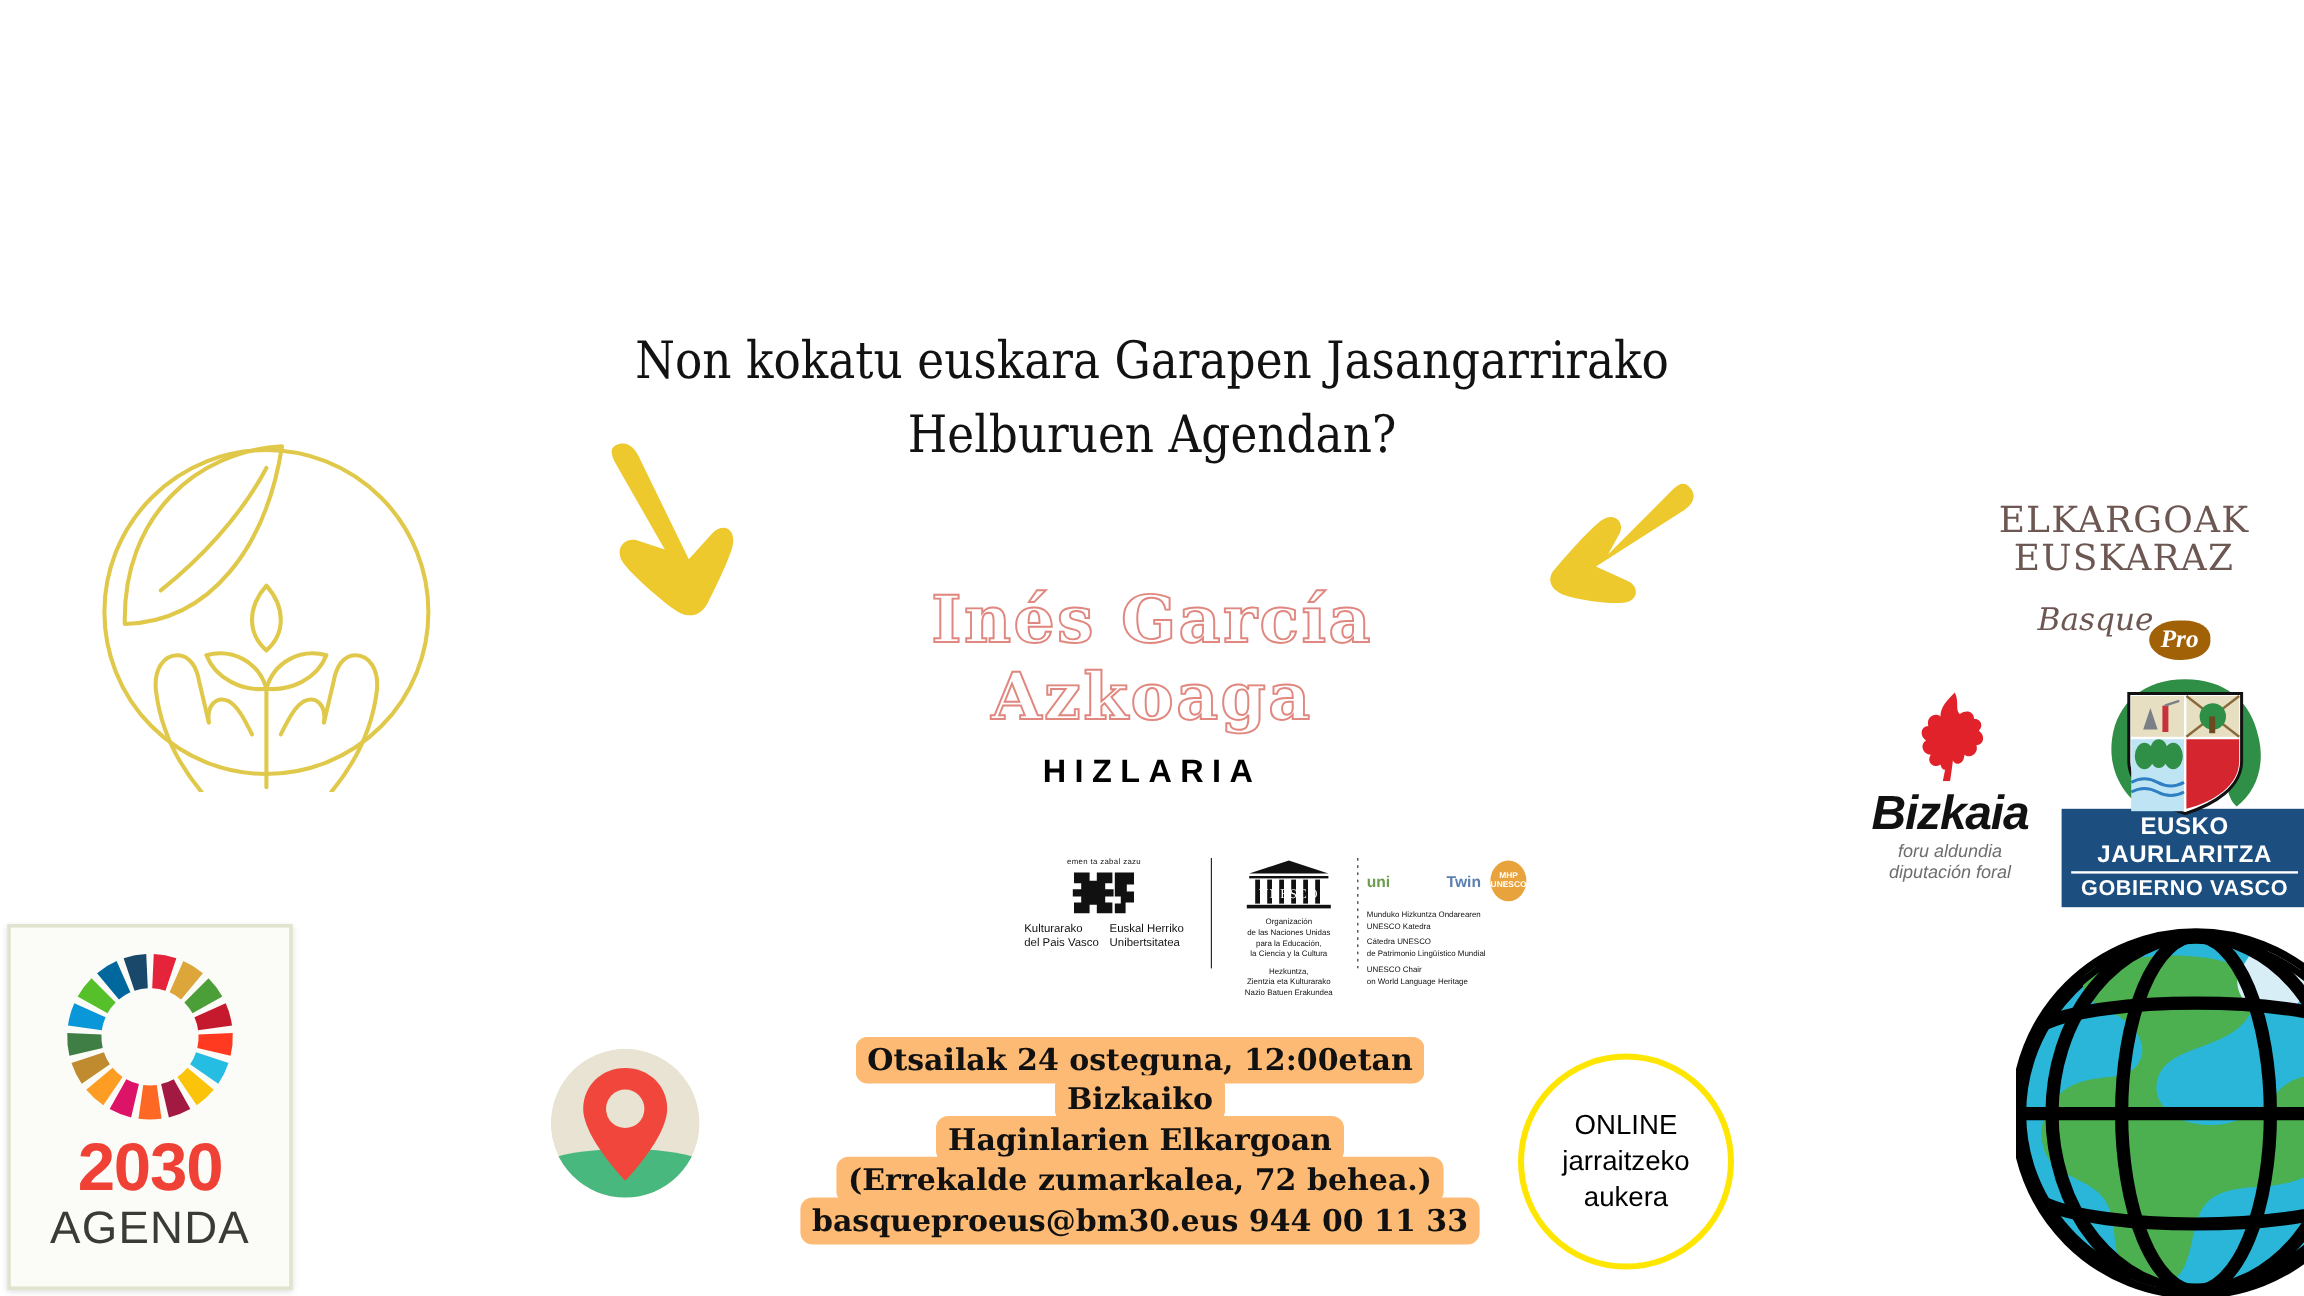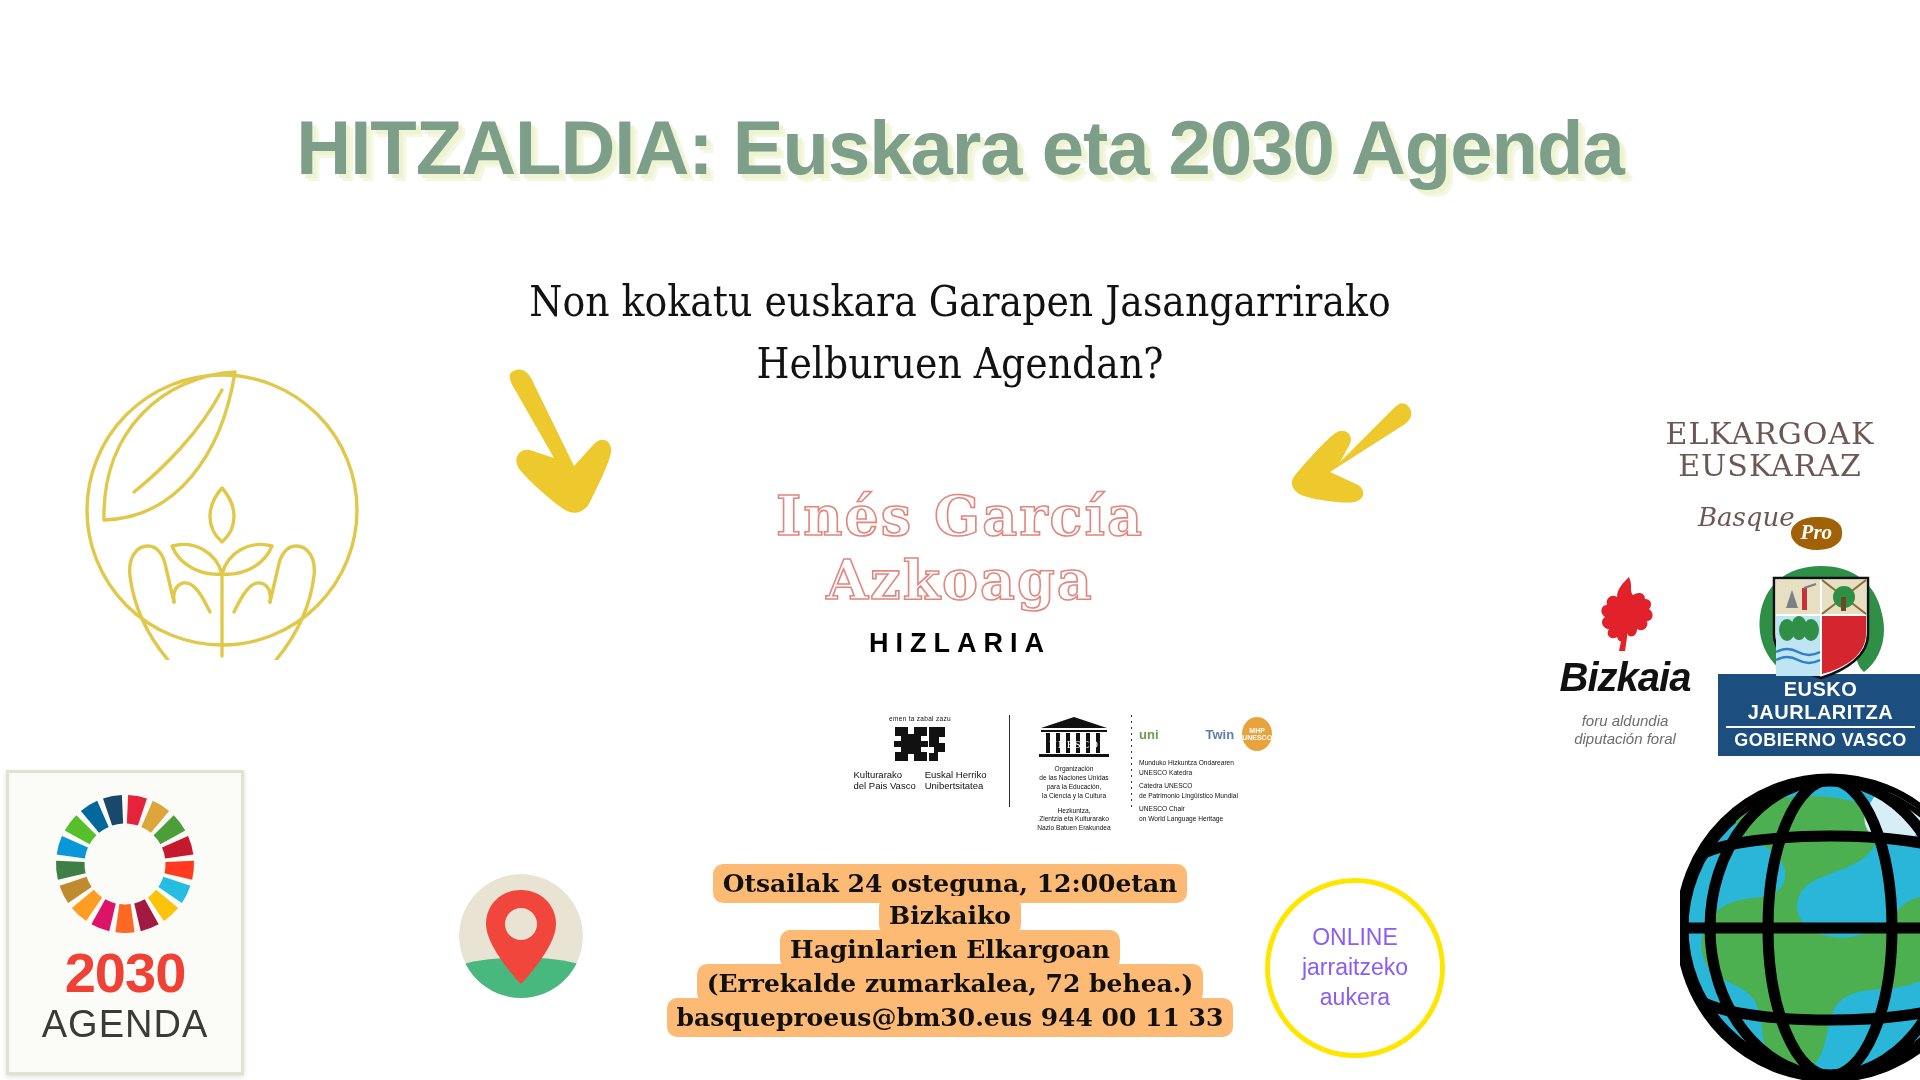--- a/index.html
+++ b/index.html
@@ -133,21 +133,21 @@
 
   
   .pin{position:absolute;left:457px;top:872px;width:128px;height:128px;}
 
   
   .online{
     position:absolute;left:1265px;top:878px;width:170px;height:170px;
     border:5px solid #ffe600;border-radius:50%;
     display:flex;flex-direction:column;align-items:center;justify-content:center;
     font-family:"Liberation Sans",sans-serif;font-size:23px;line-height:1.3;
-    color:#8b5cf6;background:#fff;text-align:center;
+    color:#000000;background:#fff;text-align:center;
   }
 
   
   .elkargoak{
     position:absolute;left:1640px;top:418px;width:260px;text-align:center;
     font-family:"DejaVu Serif",serif;color:#6d5752;
   }
   .elk-l1{font-size:30px;letter-spacing:1px;line-height:1.08;}
   .elk-basque{
     font-style:italic;font-size:26px;margin-top:2px;
@@ -159,21 +159,21 @@
     font-family:"Liberation Serif",serif;margin-left:-6px;margin-top:32px;
   }
 
   .bizkaia{position:absolute;left:1545px;top:575px;width:160px;text-align:center;}
   .bizkaia-name{
     font-family:"Liberation Sans",sans-serif;font-weight:bold;font-style:italic;
     font-size:40px;color:#111;letter-spacing:-1px;line-height:1;margin-top:2px;
   }
   .bizkaia-sub{
     font-family:"Liberation Sans",sans-serif;font-style:italic;font-size:15px;
-    color:#6d6d6d;line-height:1.2;margin-top:15px;
+    color:#6d6d6d;line-height:1.2;margin-top:3px;
   }
 
   .jaur{position:absolute;left:1718px;top:560px;width:205px;}
   .jaur-shield{display:flex;justify-content:center;margin-bottom:-6px;}
   .jaur-bar{
     background:#1c4f80;color:#fff;text-align:center;
     font-family:"Liberation Sans",sans-serif;font-weight:bold;
     padding:4px 0 5px;
   }
   .jaur-bar .l1{font-size:20px;letter-spacing:.5px;line-height:1.15;}
@@ -181,21 +181,20 @@
   .jaur-sep{height:2px;background:#fff;margin:2px 8px;}
 
   
   .globe{position:absolute;left:1680px;top:768px;width:300px;height:320px;}
 </style>
 </head>
 <body>
 
 <div class="stage">
 
-  <div class="title">HITZALDIA: Euskara eta 2030 Agenda</div>
 
   <div class="subtitle">
     <div>Non kokatu euskara Garapen Jasangarrirako</div>
     <div>Helburuen Agendan?</div>
   </div>
 
   <div class="emblem">
     <svg viewBox="0 0 300 300" width="300" height="300" fill="none" stroke="#e0c94a" stroke-width="3.4" stroke-linecap="round" stroke-linejoin="round">
       <circle cx="150" cy="150" r="135"></circle>
       <path d="M32 160 C30 70 92 16 163 12 C150 95 104 158 32 160 Z"></path>

